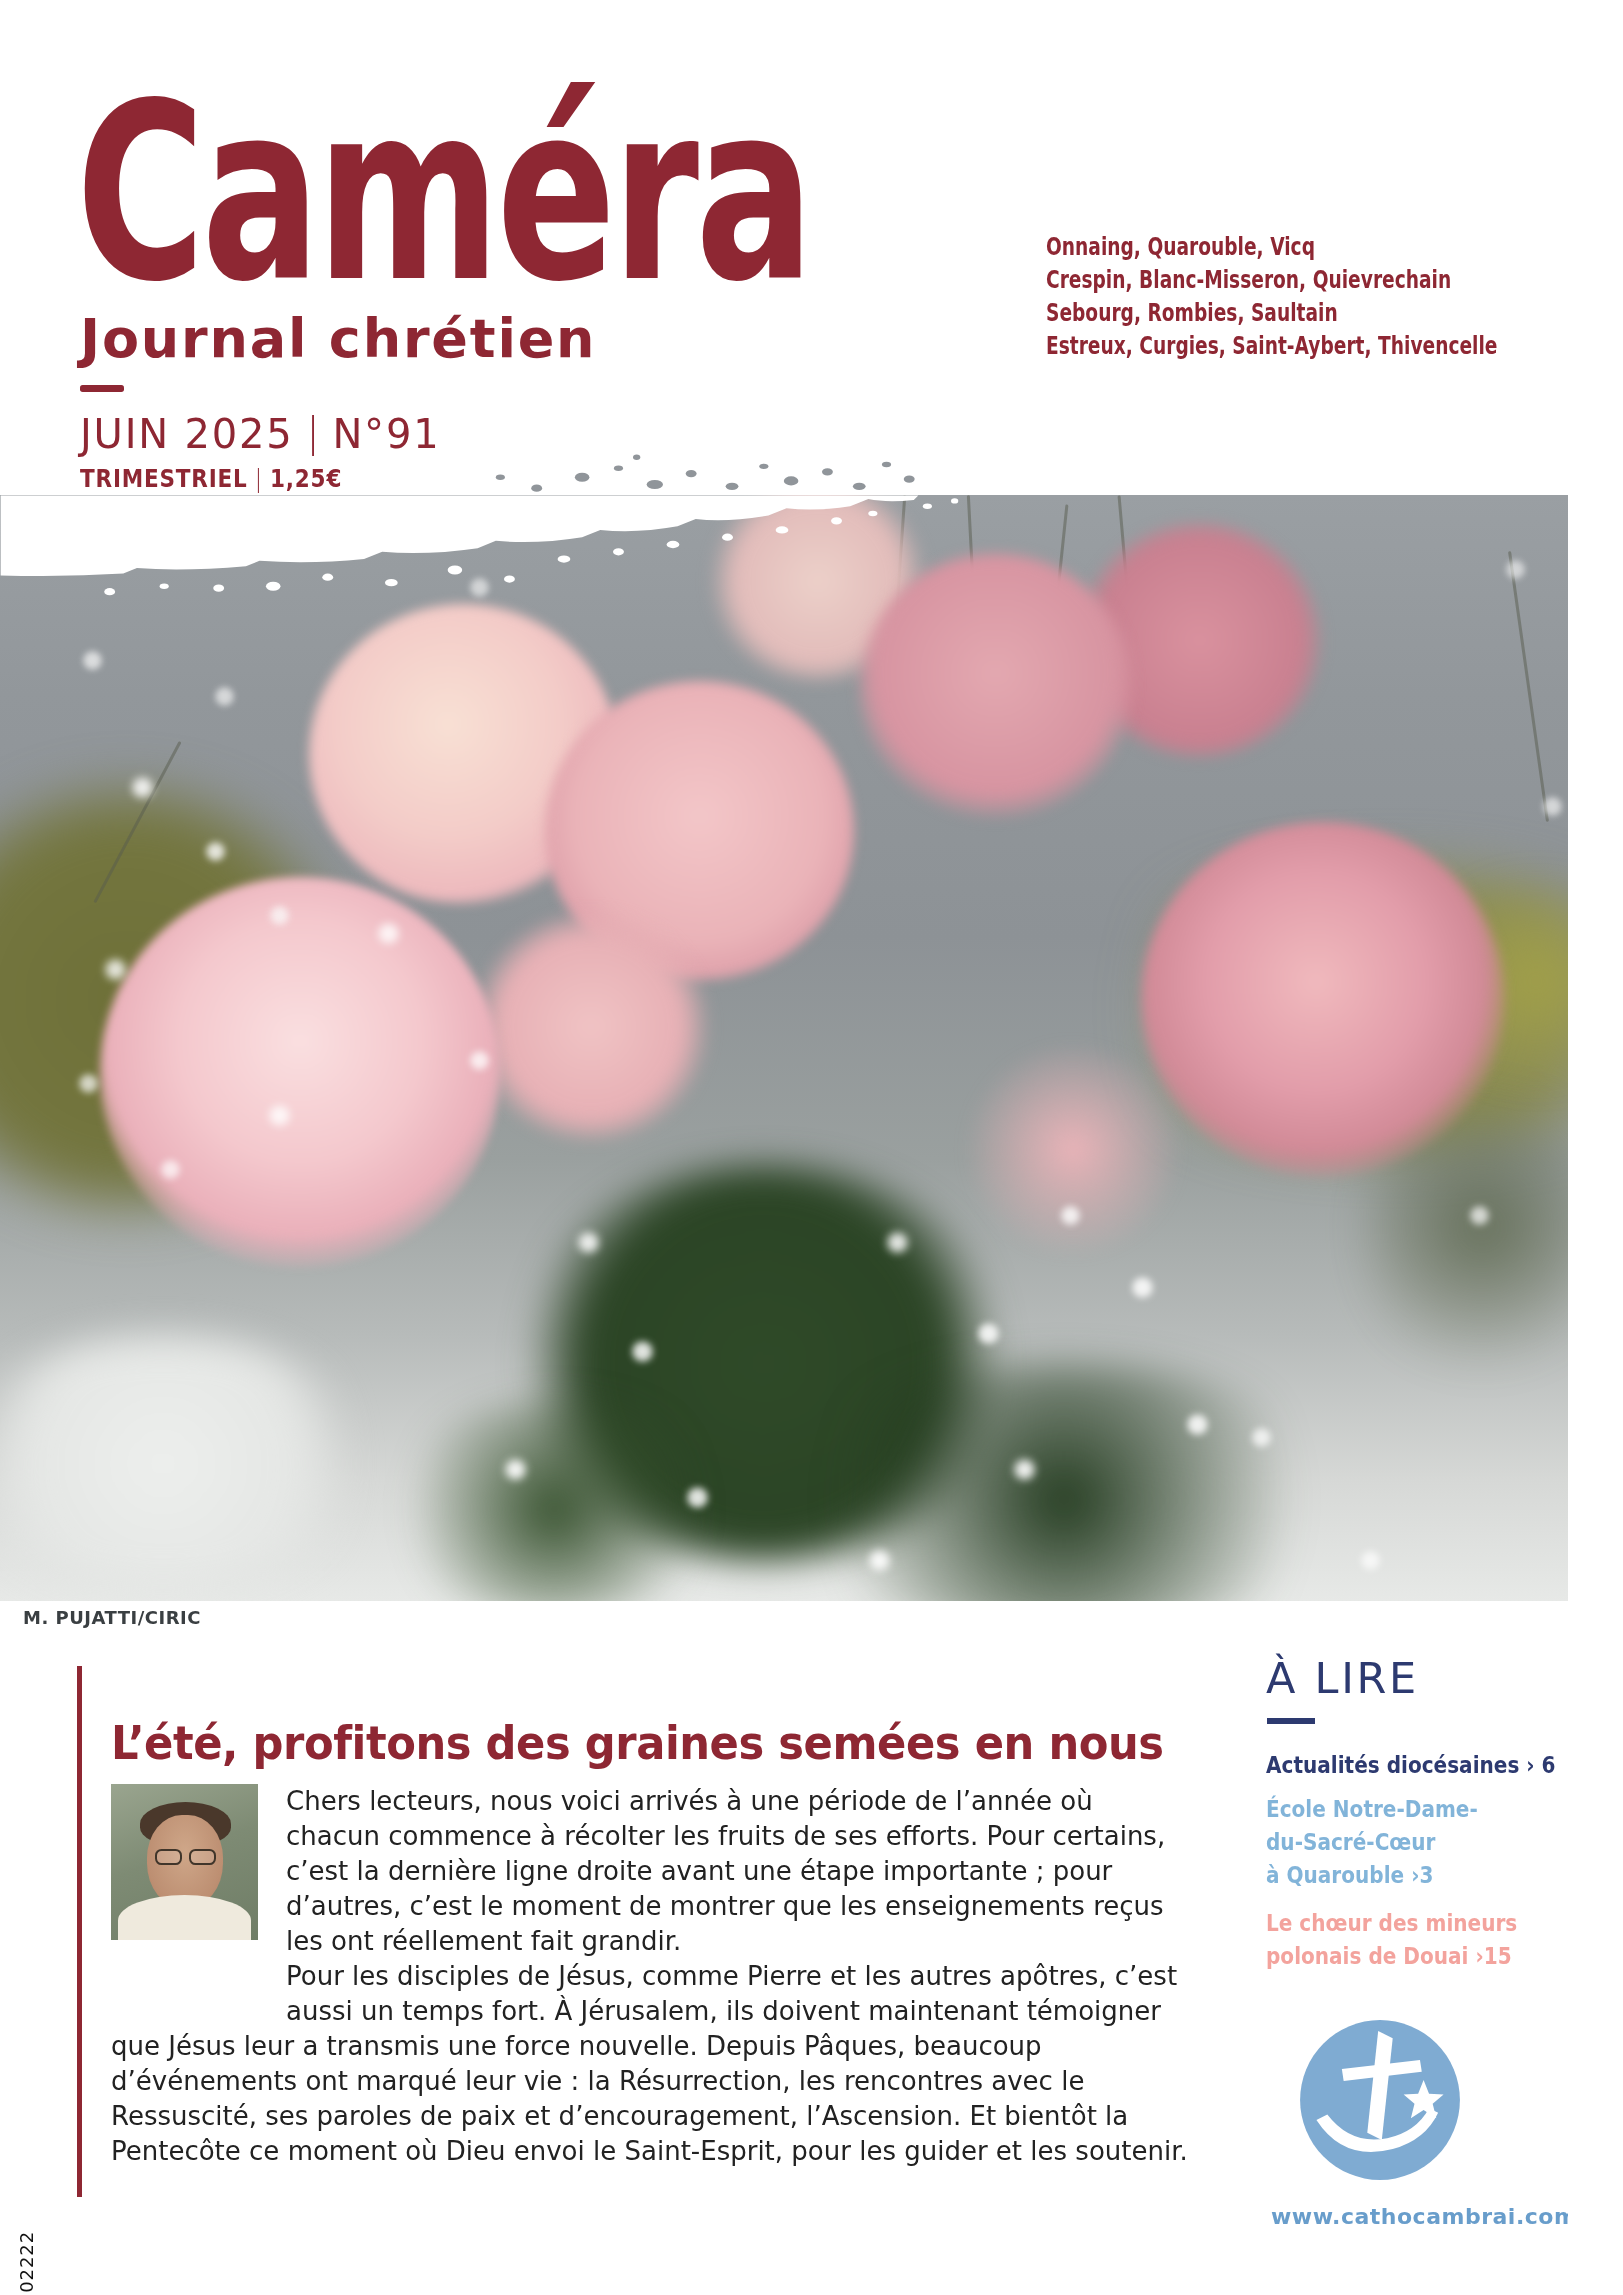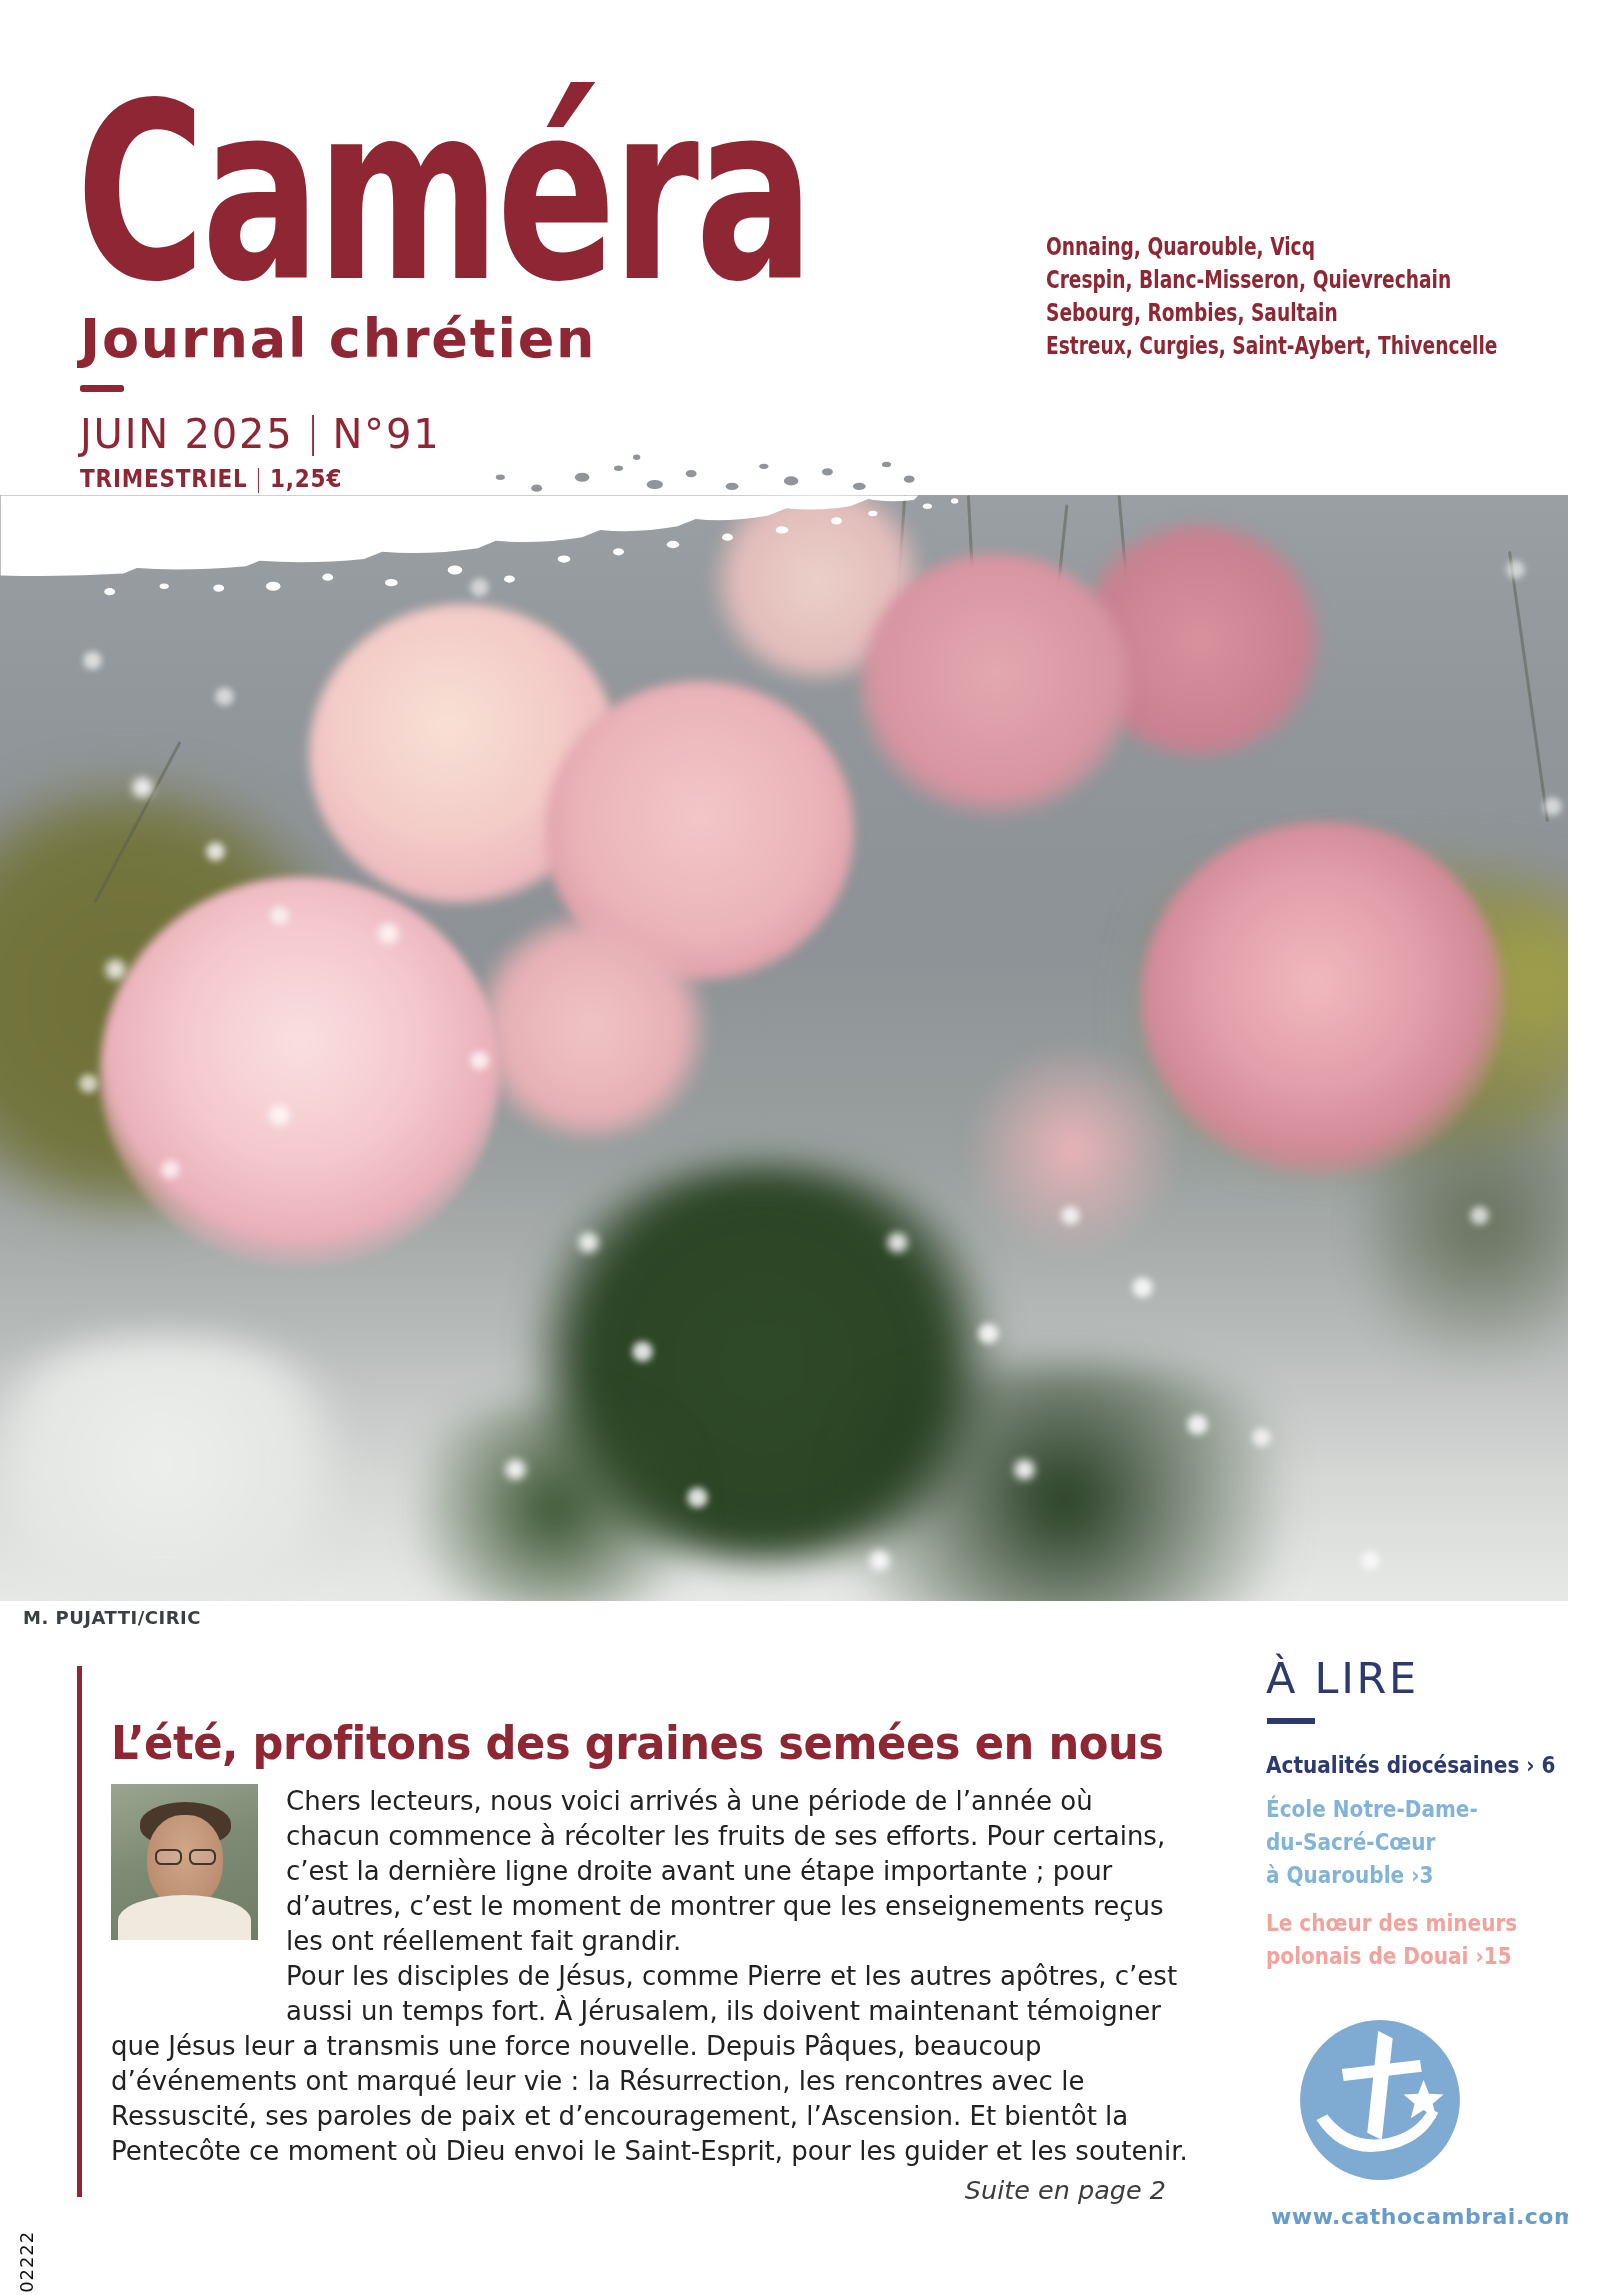--- a/index.html
+++ b/index.html
@@ -232,21 +232,20 @@
         <div class="hair"></div>
         <div class="face"></div>
         <div class="lens l"></div>
         <div class="lens r"></div>
         <div class="robe"></div>
       </div>
     </div>
     <p>Chers lecteurs, nous voici arrivés à une période de l’année où chacun commence à récolter les fruits de ses efforts. Pour certains, c’est la dernière ligne droite avant une étape importante ; pour d’autres, c’est le moment de montrer que les enseignements reçus les ont réellement fait grandir.</p>
     <p>Pour les disciples de Jésus, comme Pierre et les autres apôtres, c’est aussi un temps fort. À Jérusalem, ils doivent maintenant témoigner que Jésus leur a transmis une force nouvelle. Depuis Pâques, beaucoup d’événements ont marqué leur vie : la Résurrection, les rencontres avec le Ressuscité, ses paroles de paix et d’encouragement, l’Ascension. Et bientôt la Pentecôte ce moment où Dieu envoi le Saint-Esprit, pour les guider et les soutenir.</p>
   </div>
-  <div class="continuation">Suite en page 2</div>
 
   <div class="alire-title">À LIRE</div>
   <div class="alire-dash"></div>
 
   <div class="alire-item i1">
     <div>Actualités diocésaines › 6</div>
   </div>
   <div class="alire-item i2">
     <div>École Notre-Dame-</div>
     <div>du-Sacré-Cœur</div>

